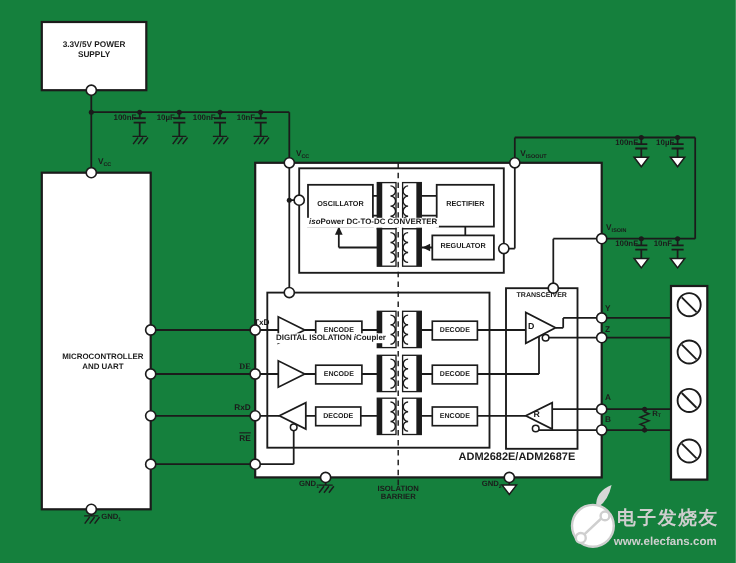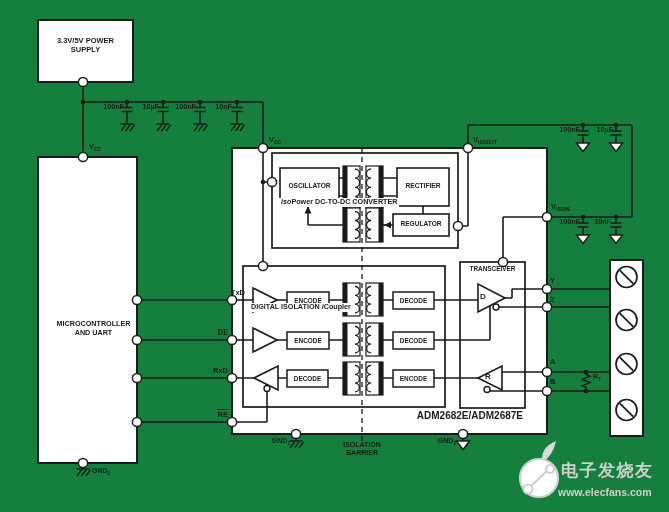--- a/index.html
+++ b/index.html
@@ -241,21 +241,21 @@
 <div class="lb c fs72" style="left:39px;top:320px;width:109px;">
   <div>MICROCONTROLLER</div>
       <div>AND UART</div>
 </div>
 
 <div class="lb fs7" style="left:92px;top:467px;"><span>GND</span><sub>1</sub></div>
 
 <div class="lb r" style="left:215px;top:288px;width:30px;">TxD</div>
 <div class="lb r" style="left:198px;top:328px;width:30px;font-family:Liberation Serif, serif;">DE</div>
 <div class="lb r" style="left:198px;top:366px;width:30px;">RxD</div>
-<div class="lb r" style="left:198px;top:410px;width:30px;"><span class="ovl">RE</span></div>
+<div class="lb r" style="left:198px;top:394px;width:30px;"><span class="ovl">RE</span></div>
 
 <div class="lb" style="left:269px;top:135px;"><span>V</span><sub>CC</sub></div>
 <div class="lb" style="left:473px;top:135px;"><span>V</span><sub>ISOOUT</sub></div>
 <div class="lb" style="left:551px;top:202px;"><span>V</span><sub>ISOIN</sub></div>
 
 <div class="lb fs72 wbg" style="left:279px;top:154px;margin-top:44px;"><span class="ital">iso</span><span>Power DC-TO-DC CONVERTER</span></div>
 <div class="lb c fs66" style="left:280px;top:182px;width:59px;">OSCILLATOR</div>
 <div class="lb c fs66" style="left:397px;top:182px;width:52px;">RECTIFIER</div>
 <div class="lb c fs66" style="left:393px;top:220px;width:56px;">REGULATOR</div>
 

